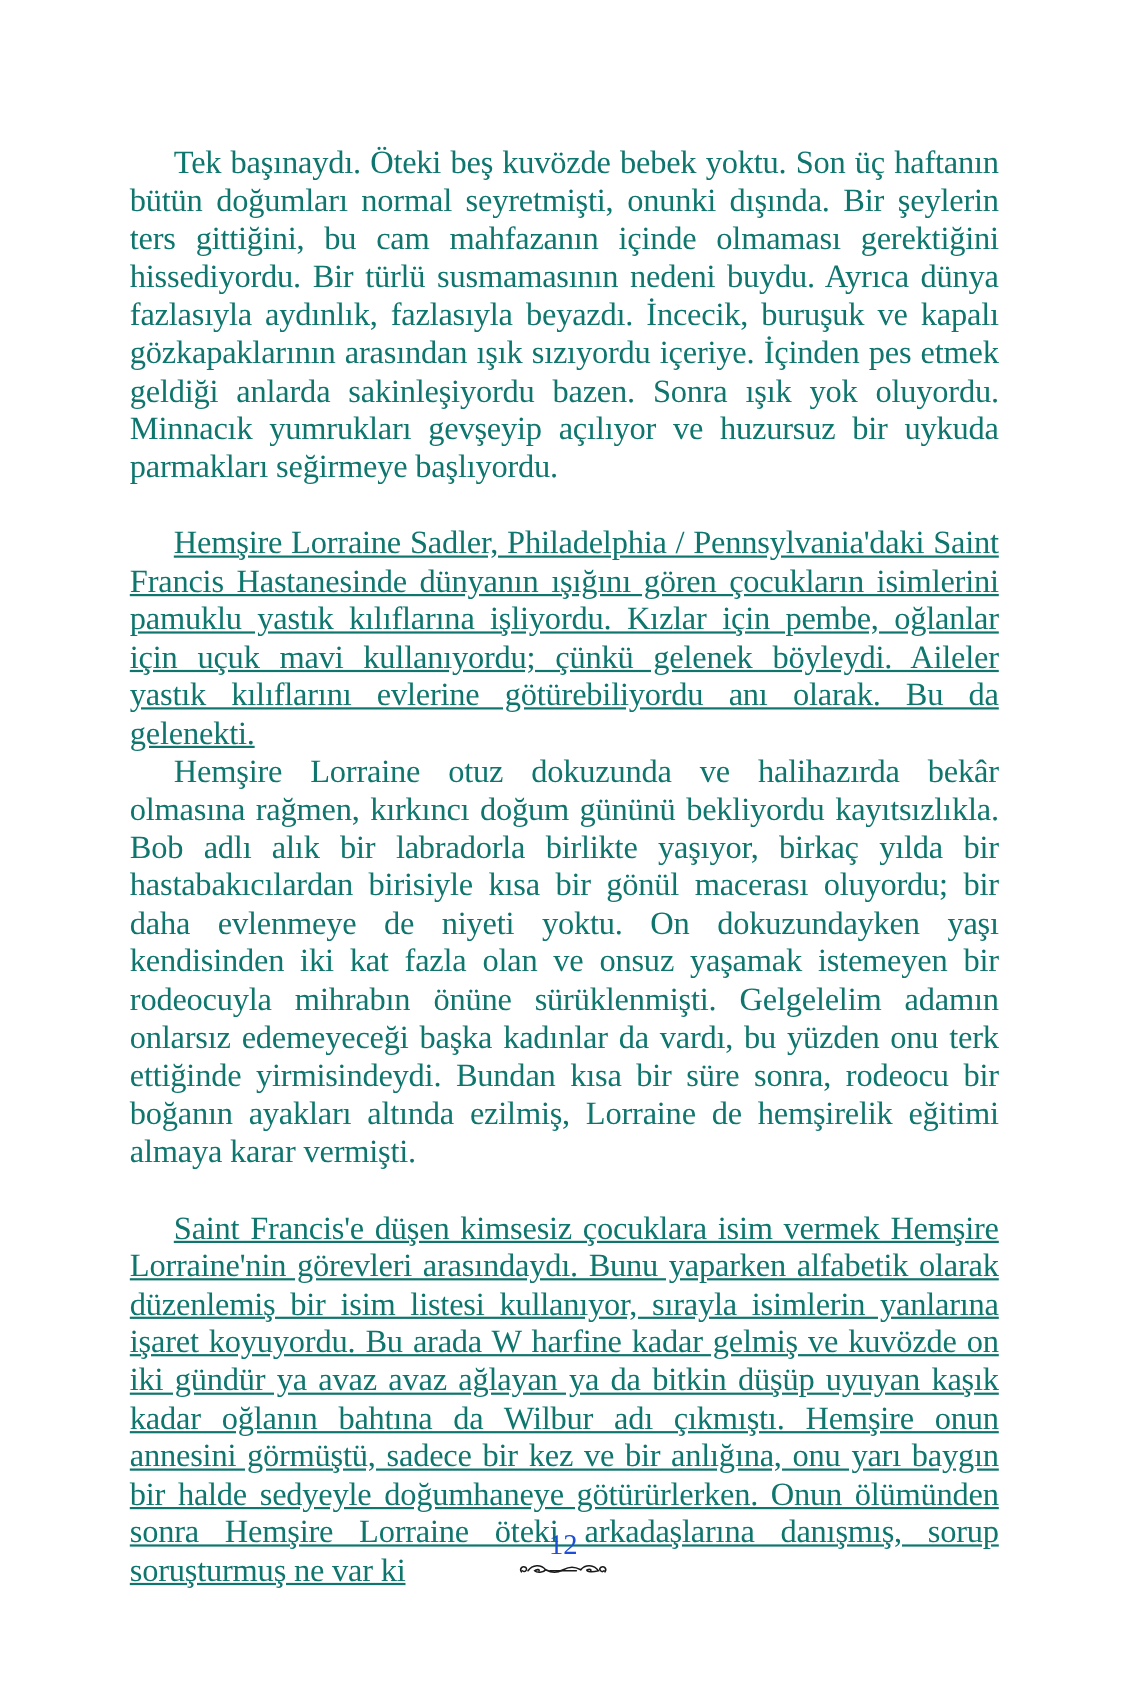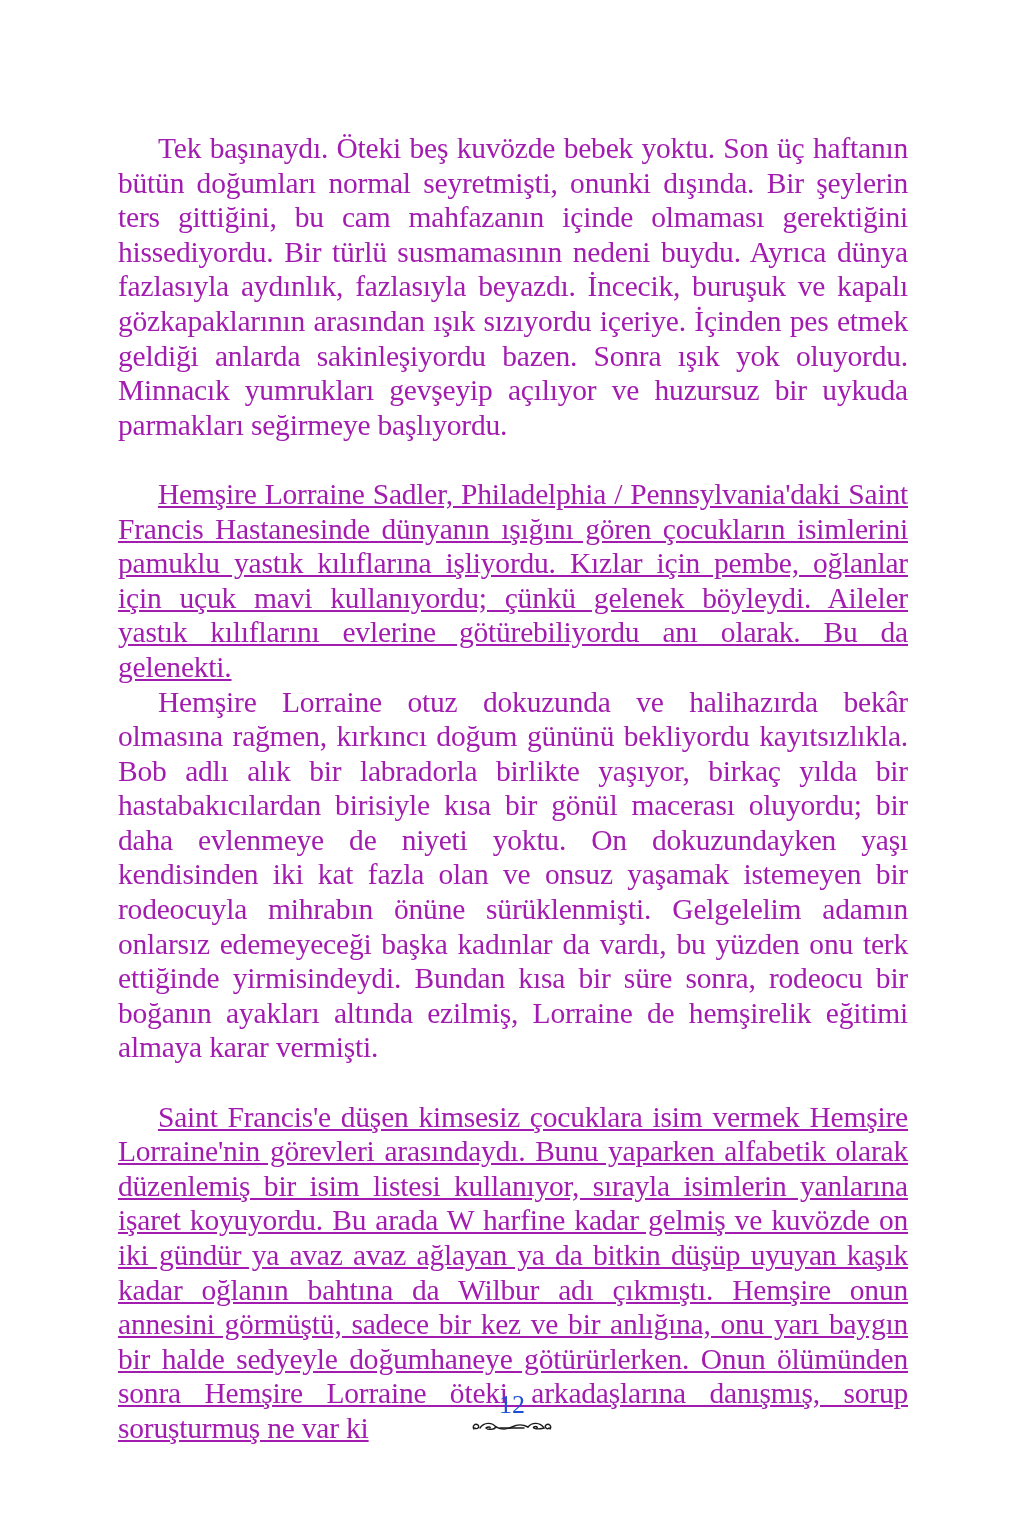--- a/index.html
+++ b/index.html
@@ -14,21 +14,21 @@
       overflow: hidden;
     }
     .page {
       position: absolute;
       left: 118px;
       top: 131px;
       width: 790px;
       font-family: "Liberation Serif", "DejaVu Serif", serif;
       font-size: 29.5px;
       line-height: 34.6px;
-      color: #a21caf;
+      color: #0f766e;
       letter-spacing: -0.2px;
     }
     .para {
       margin: 0;
       text-align: justify;
       text-indent: 40px;
       hyphens: manual;
     }
     .para.gap-before {
       margin-top: 34.6px;

